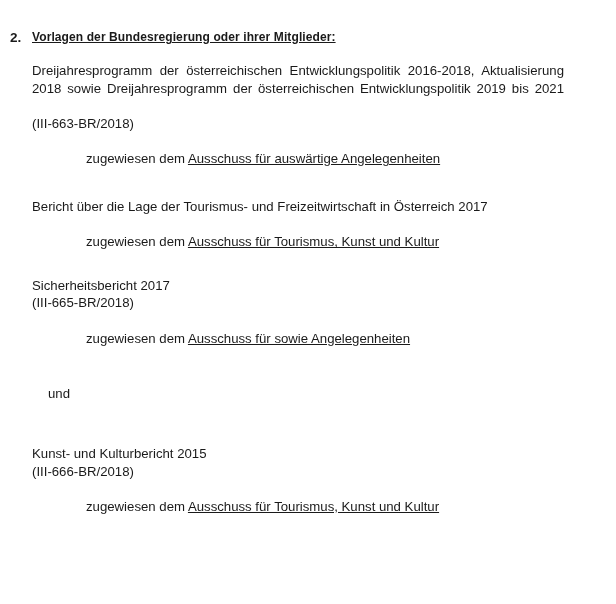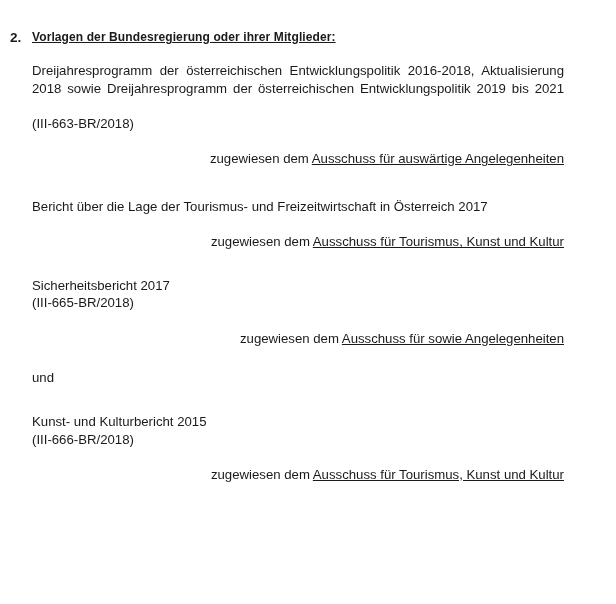--- a/index.html
+++ b/index.html
@@ -77,32 +77,31 @@
     content: "";
     display: inline-block;
     width: 100%;
   }
   .entry-ref {
     margin: 0;
   }
 
   .assign {
     margin: 18px 0 0 54px;
-    text-align: right;
   }
   .assign .committee {
     text-decoration: underline;
   }
 
   .spacer-lg { height: 30px; }
   .spacer-md { height: 26px; }
   .spacer-sm { height: 22px; }
 
   .conjunction {
-    margin: 0;
+    margin: 16px;
   }
 </style>
 </head>
 <body>
 
 <div class="page">
 
   <div class="heading-row">
     <span class="item-number">2.</span>
     <span class="heading-text">Vorlagen der Bundesregierung oder ihrer Mitglieder:</span>

